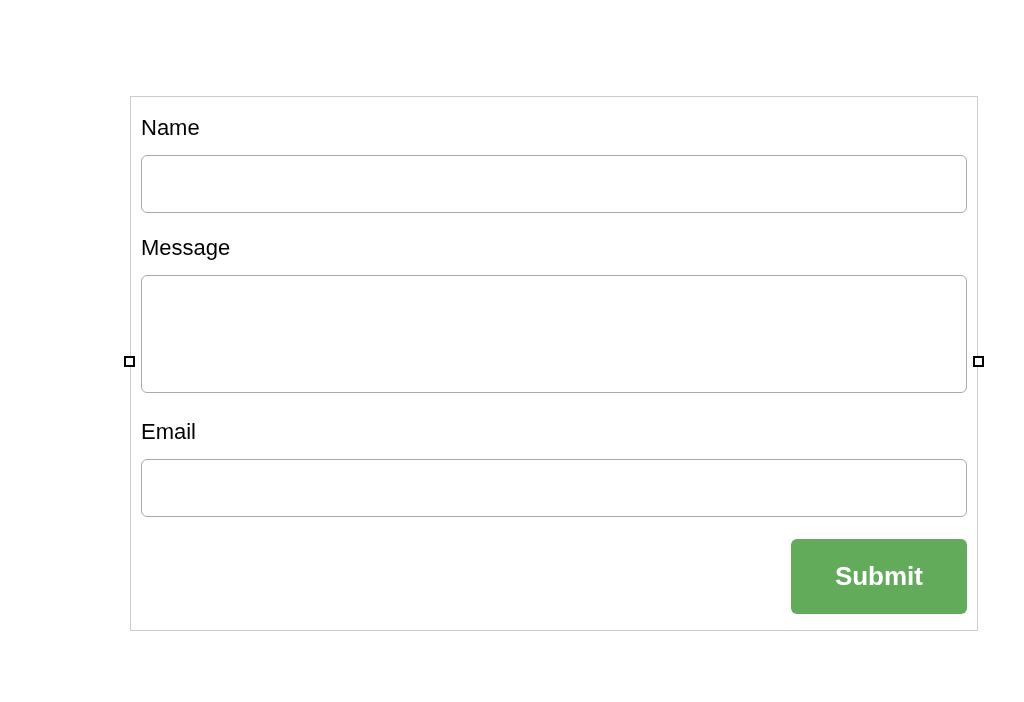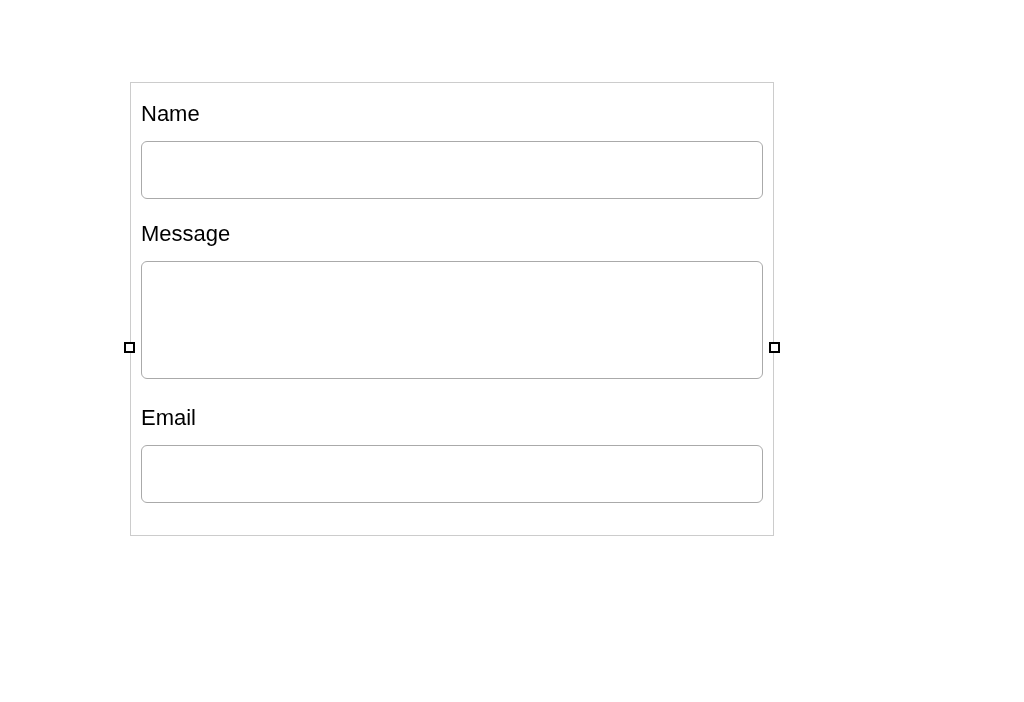--- a/index.html
+++ b/index.html
@@ -10,22 +10,22 @@
     body {
       font-family: -apple-system, BlinkMacSystemFont, "Segoe UI", Helvetica, Arial, sans-serif;
       background: #ffffff;
       width: 1024px;
       height: 702px;
       position: relative;
     }
     .form-container {
       position: absolute;
       left: 130px;
-      top: 82px;
-      width: 644px;
+      top: 96px;
+      width: 848px;
       border: 1px solid #cccccc;
       padding: 18px 10px 16px 10px;
     }
     .form-group {
       margin-bottom: 22px;
     }
     .form-group:last-of-type {
       margin-bottom: 16px;
     }
     .form-label {
@@ -103,13 +103,16 @@
   <div class="form-group">
     <label class="form-label">Message</label>
     <textarea class="form-textarea" style=""></textarea>
   </div>
 
   <div class="form-group">
     <label class="form-label">Email</label>
     <input type="email" class="form-input" value="" style="">
   </div>
 
+  <div class="button-row">
+    <button class="submit-button">Submit</button>
+  </div>
 </div>
 
 </body></html>

